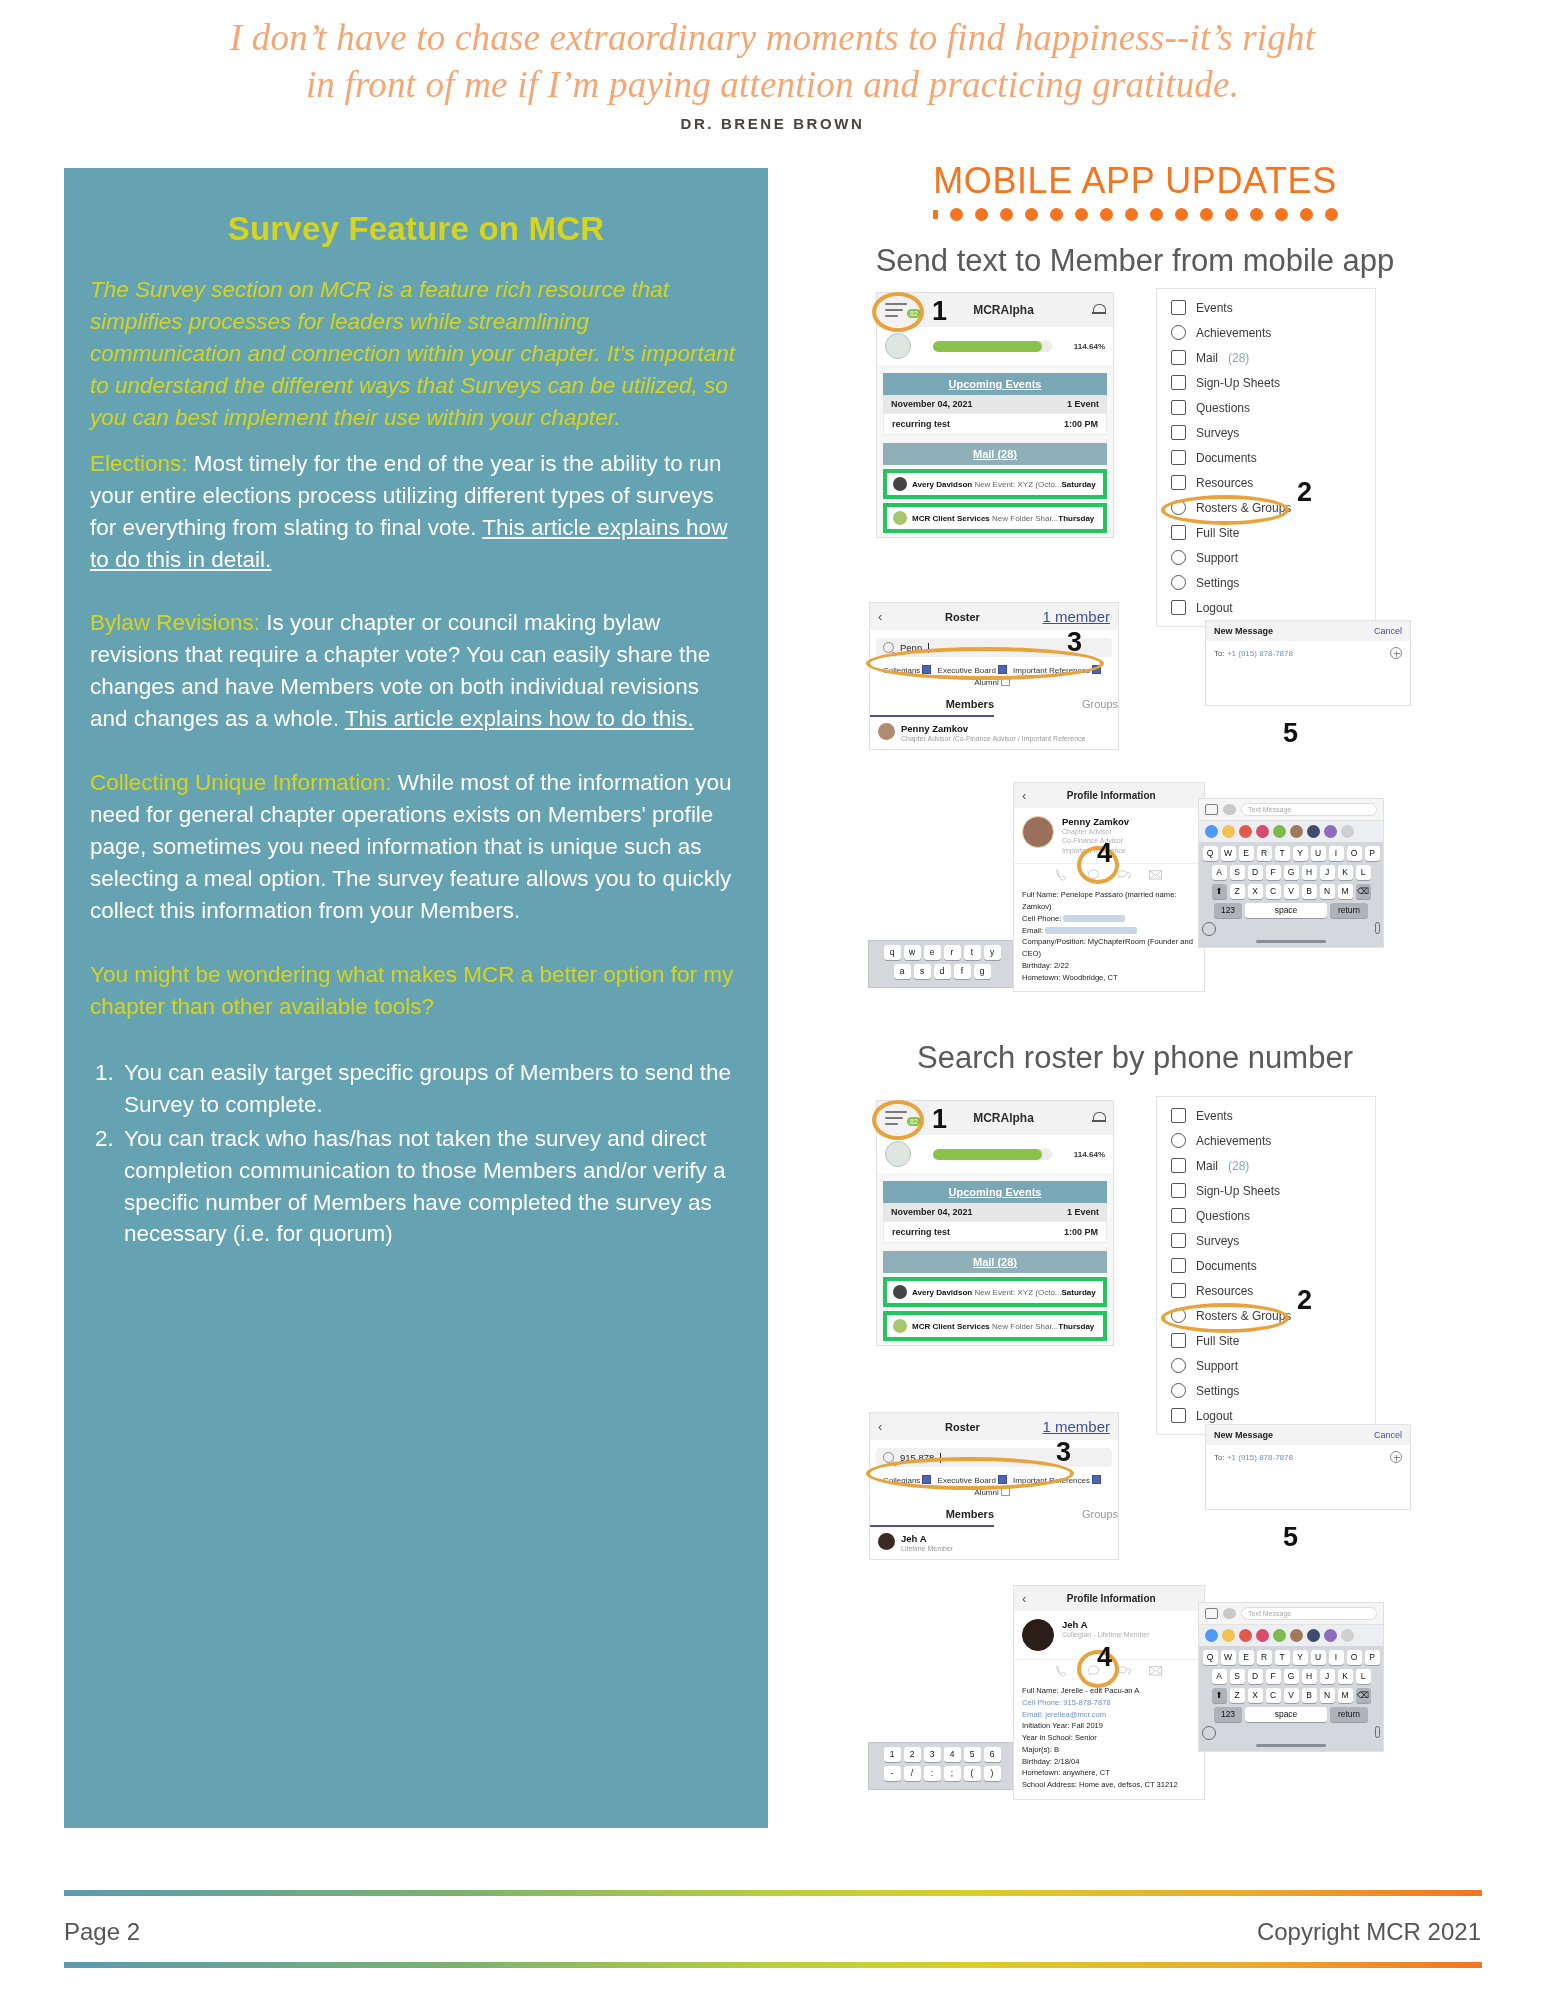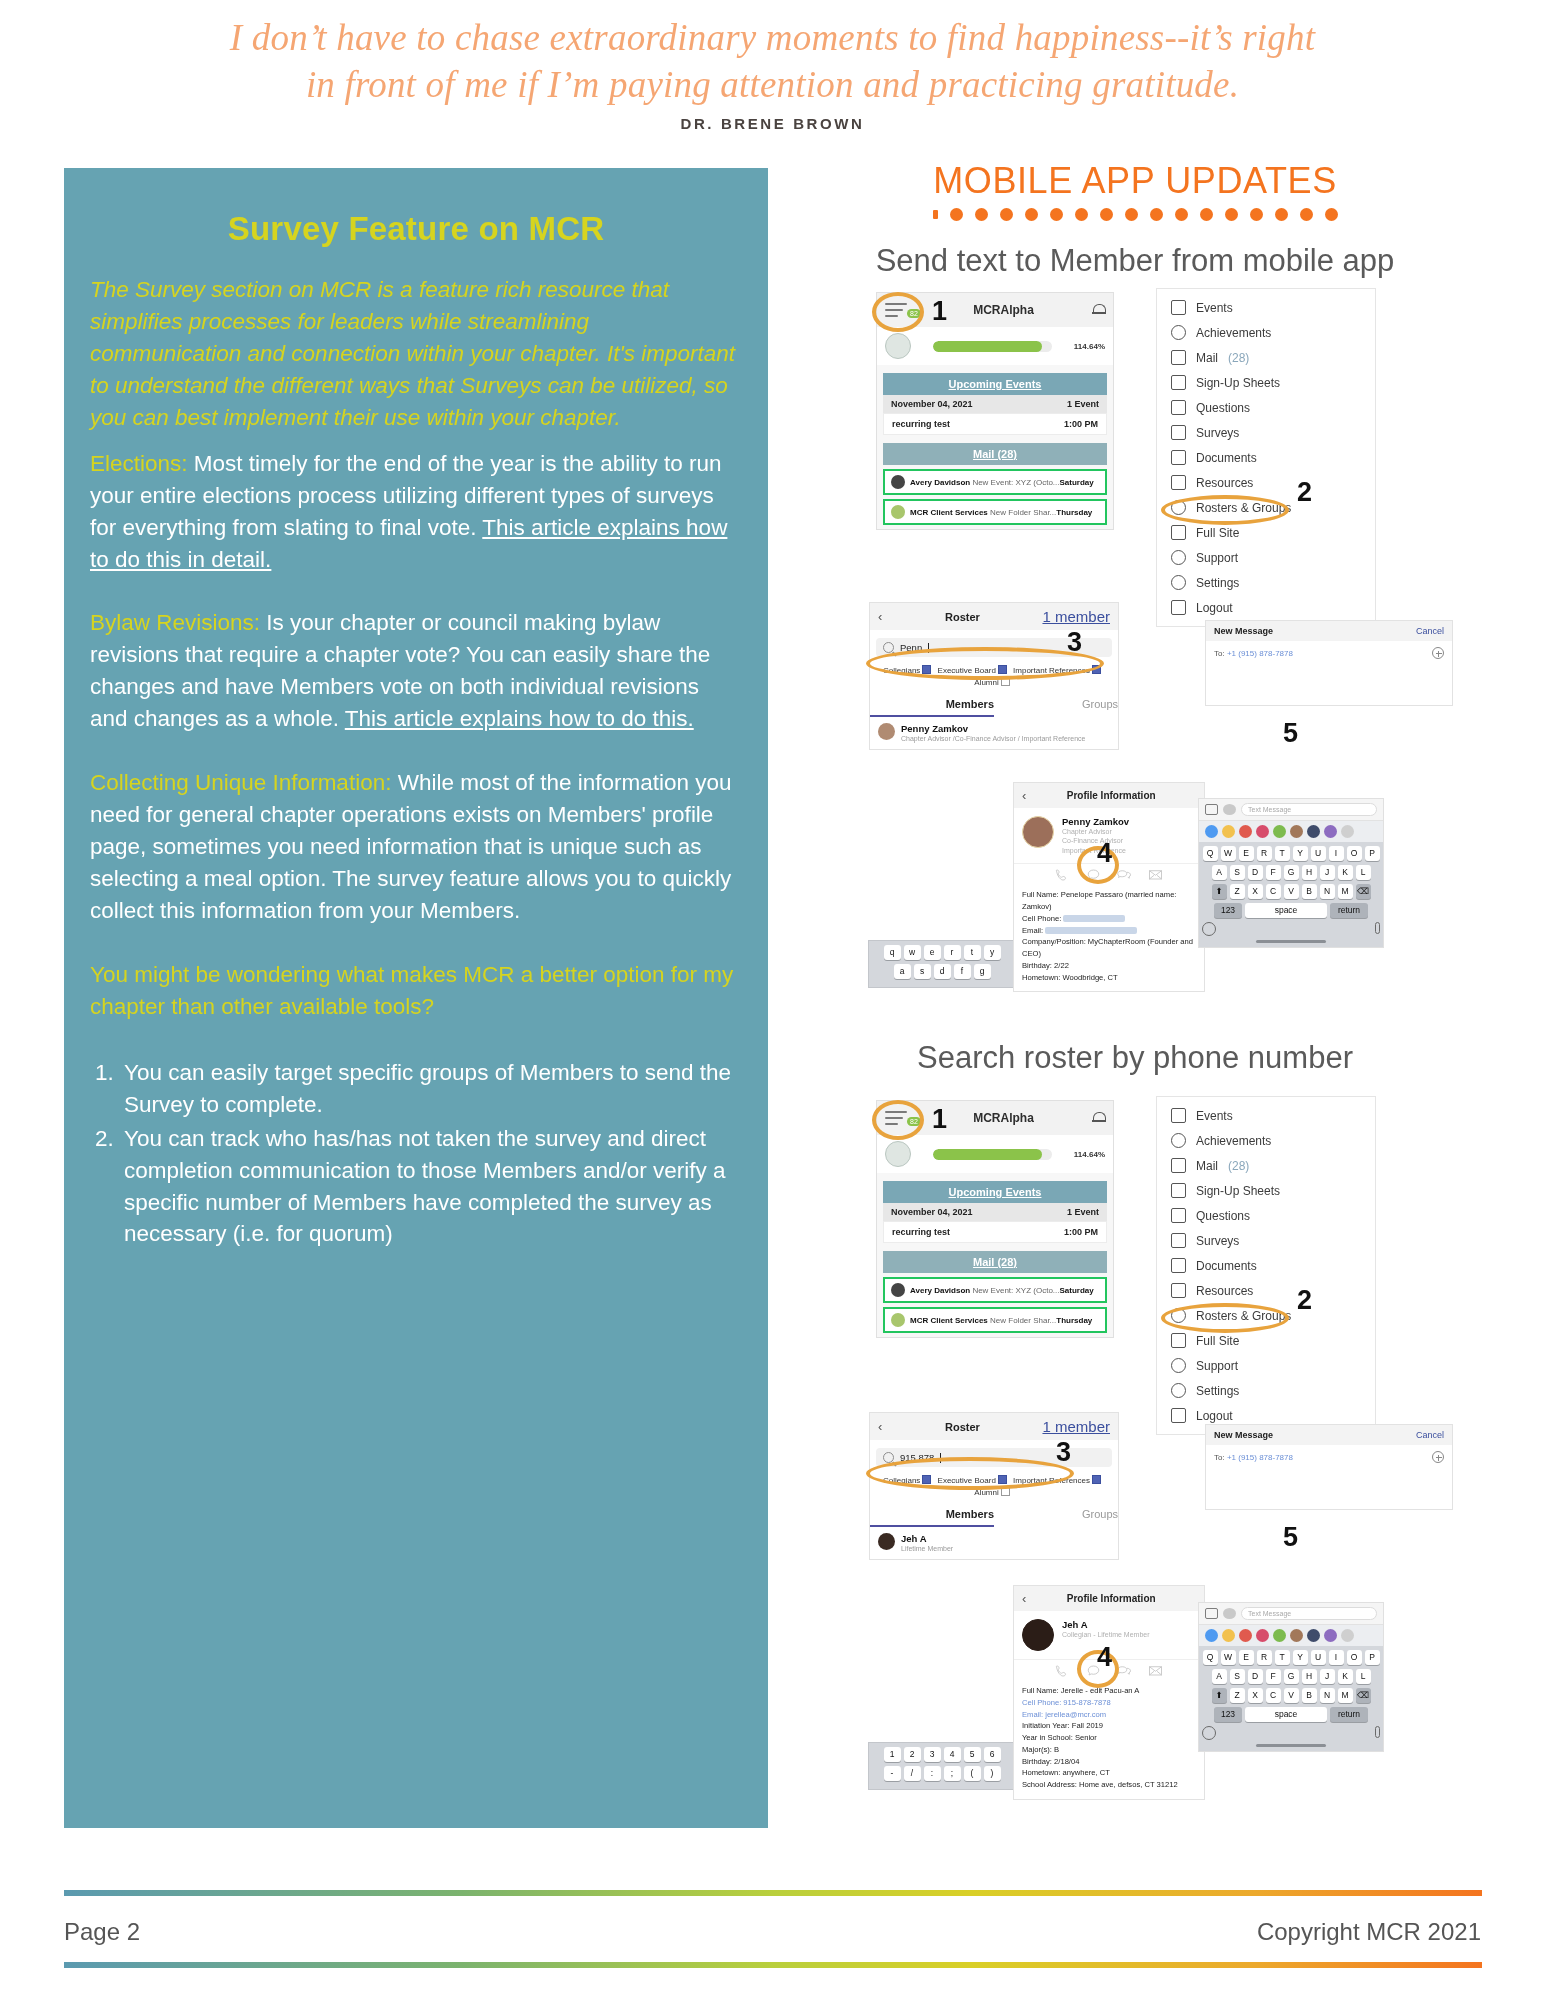--- a/index.html
+++ b/index.html
@@ -78,21 +78,21 @@
   .bar-out { flex:1; height:11px; border-radius:6px; background:#ececec; overflow:hidden; }
   .bar-in { height:100%; background:#8bc34a; width:92%; border-radius:6px;}
   .pct { font-size:8px; color:#333; font-weight:bold;}
   .sec-band { background:#7aa7b5; color:#fff; text-align:center; font-size:11px; font-weight:bold;
               padding:5px 0; margin:8px 6px 0 6px; text-decoration:underline;}
   .sec-band.muted { background:#8fb0b8; }
   .row-line { display:flex; justify-content:space-between; background:#e7e7e7; padding:4px 8px;
               margin:0 6px; font-size:9px; font-weight:bold; color:#222;}
   .row-line2 { display:flex; justify-content:space-between; background:#fff; padding:5px 8px;
               margin:0 6px 8px 6px; font-size:9px; font-weight:bold; color:#222; border:1px solid #ececec;}
-  .mail-row { display:flex; align-items:center; gap:5px; background:#fff; border:2px solid #22c55e;
+  .mail-row { display:flex; align-items:center; gap:5px; background:#fff; border:4px solid #22c55e;
               margin:4px 6px; padding:4px 6px; font-size:8px; color:#666;}
   .mail-av { width:14px; height:14px; border-radius:50%; background:#444; flex:0 0 auto;}
   .mail-av.green{ background:#a8c66c; }
   .mail-txt b { color:#111; }
 
   
   .menu-panel { position:absolute; width:220px; background:#fff; border:1px solid #e5e5e5; padding:6px 0; }
   .menu-item { display:flex; align-items:center; gap:10px; padding:5px 14px; font-size:12px; color:#3b3b3b;}
   .mi-icon { width:15px; height:15px; border:1.4px solid #555; border-radius:2px; flex:0 0 auto; position:relative;}
   .mi-icon.circle { border-radius:50%; }
@@ -152,21 +152,21 @@
   .msgbar { display:flex; align-items:center; gap:5px; padding:4px 6px; background:#f5f5f5;
             border-bottom:1px solid #e2e2e2;}
   .mb-ic { width:13px; height:11px; border:1.3px solid #7d7d7d; border-radius:2px;}
   .mb-ic.circ { border-radius:50%; background:#c9c9c9; border:none;}
   .mb-field { flex:1; background:#fff; border:1px solid #dcdcdc; border-radius:9px; font-size:7px;
               color:#aaa; padding:2px 6px;}
   .emoji-row { display:flex; gap:4px; padding:4px 6px; background:#eceef1;}
   .emo { width:13px; height:13px; border-radius:50%; }
 
   
-  .newmsg { position:absolute; width:248px; background:#fff; border:1px solid #e2e2e2;}
+  .newmsg { position:absolute; width:206px; background:#fff; border:1px solid #e2e2e2;}
   .nm-top { display:flex; justify-content:space-between; align-items:center; padding:5px 8px; background:#f3f3f3;}
   .nm-t { font-size:9px; font-weight:bold; color:#222;}
   .nm-c { font-size:9px; color:#3b4f9e;}
   .nm-to { display:flex; align-items:center; justify-content:space-between; padding:6px 8px; font-size:8px; color:#555;}
   .nm-to .blue { color:#6b8fd6; }
   .plus { width:12px; height:12px; border:1.3px solid #888; border-radius:50%; position:relative;}
   .plus::before,.plus::after{content:"";position:absolute;background:#888;}
   .plus::before{left:2.5px;top:5px;width:6px;height:1.2px;}
   .plus::after{left:5px;top:2.5px;width:1.2px;height:6px;}
 

